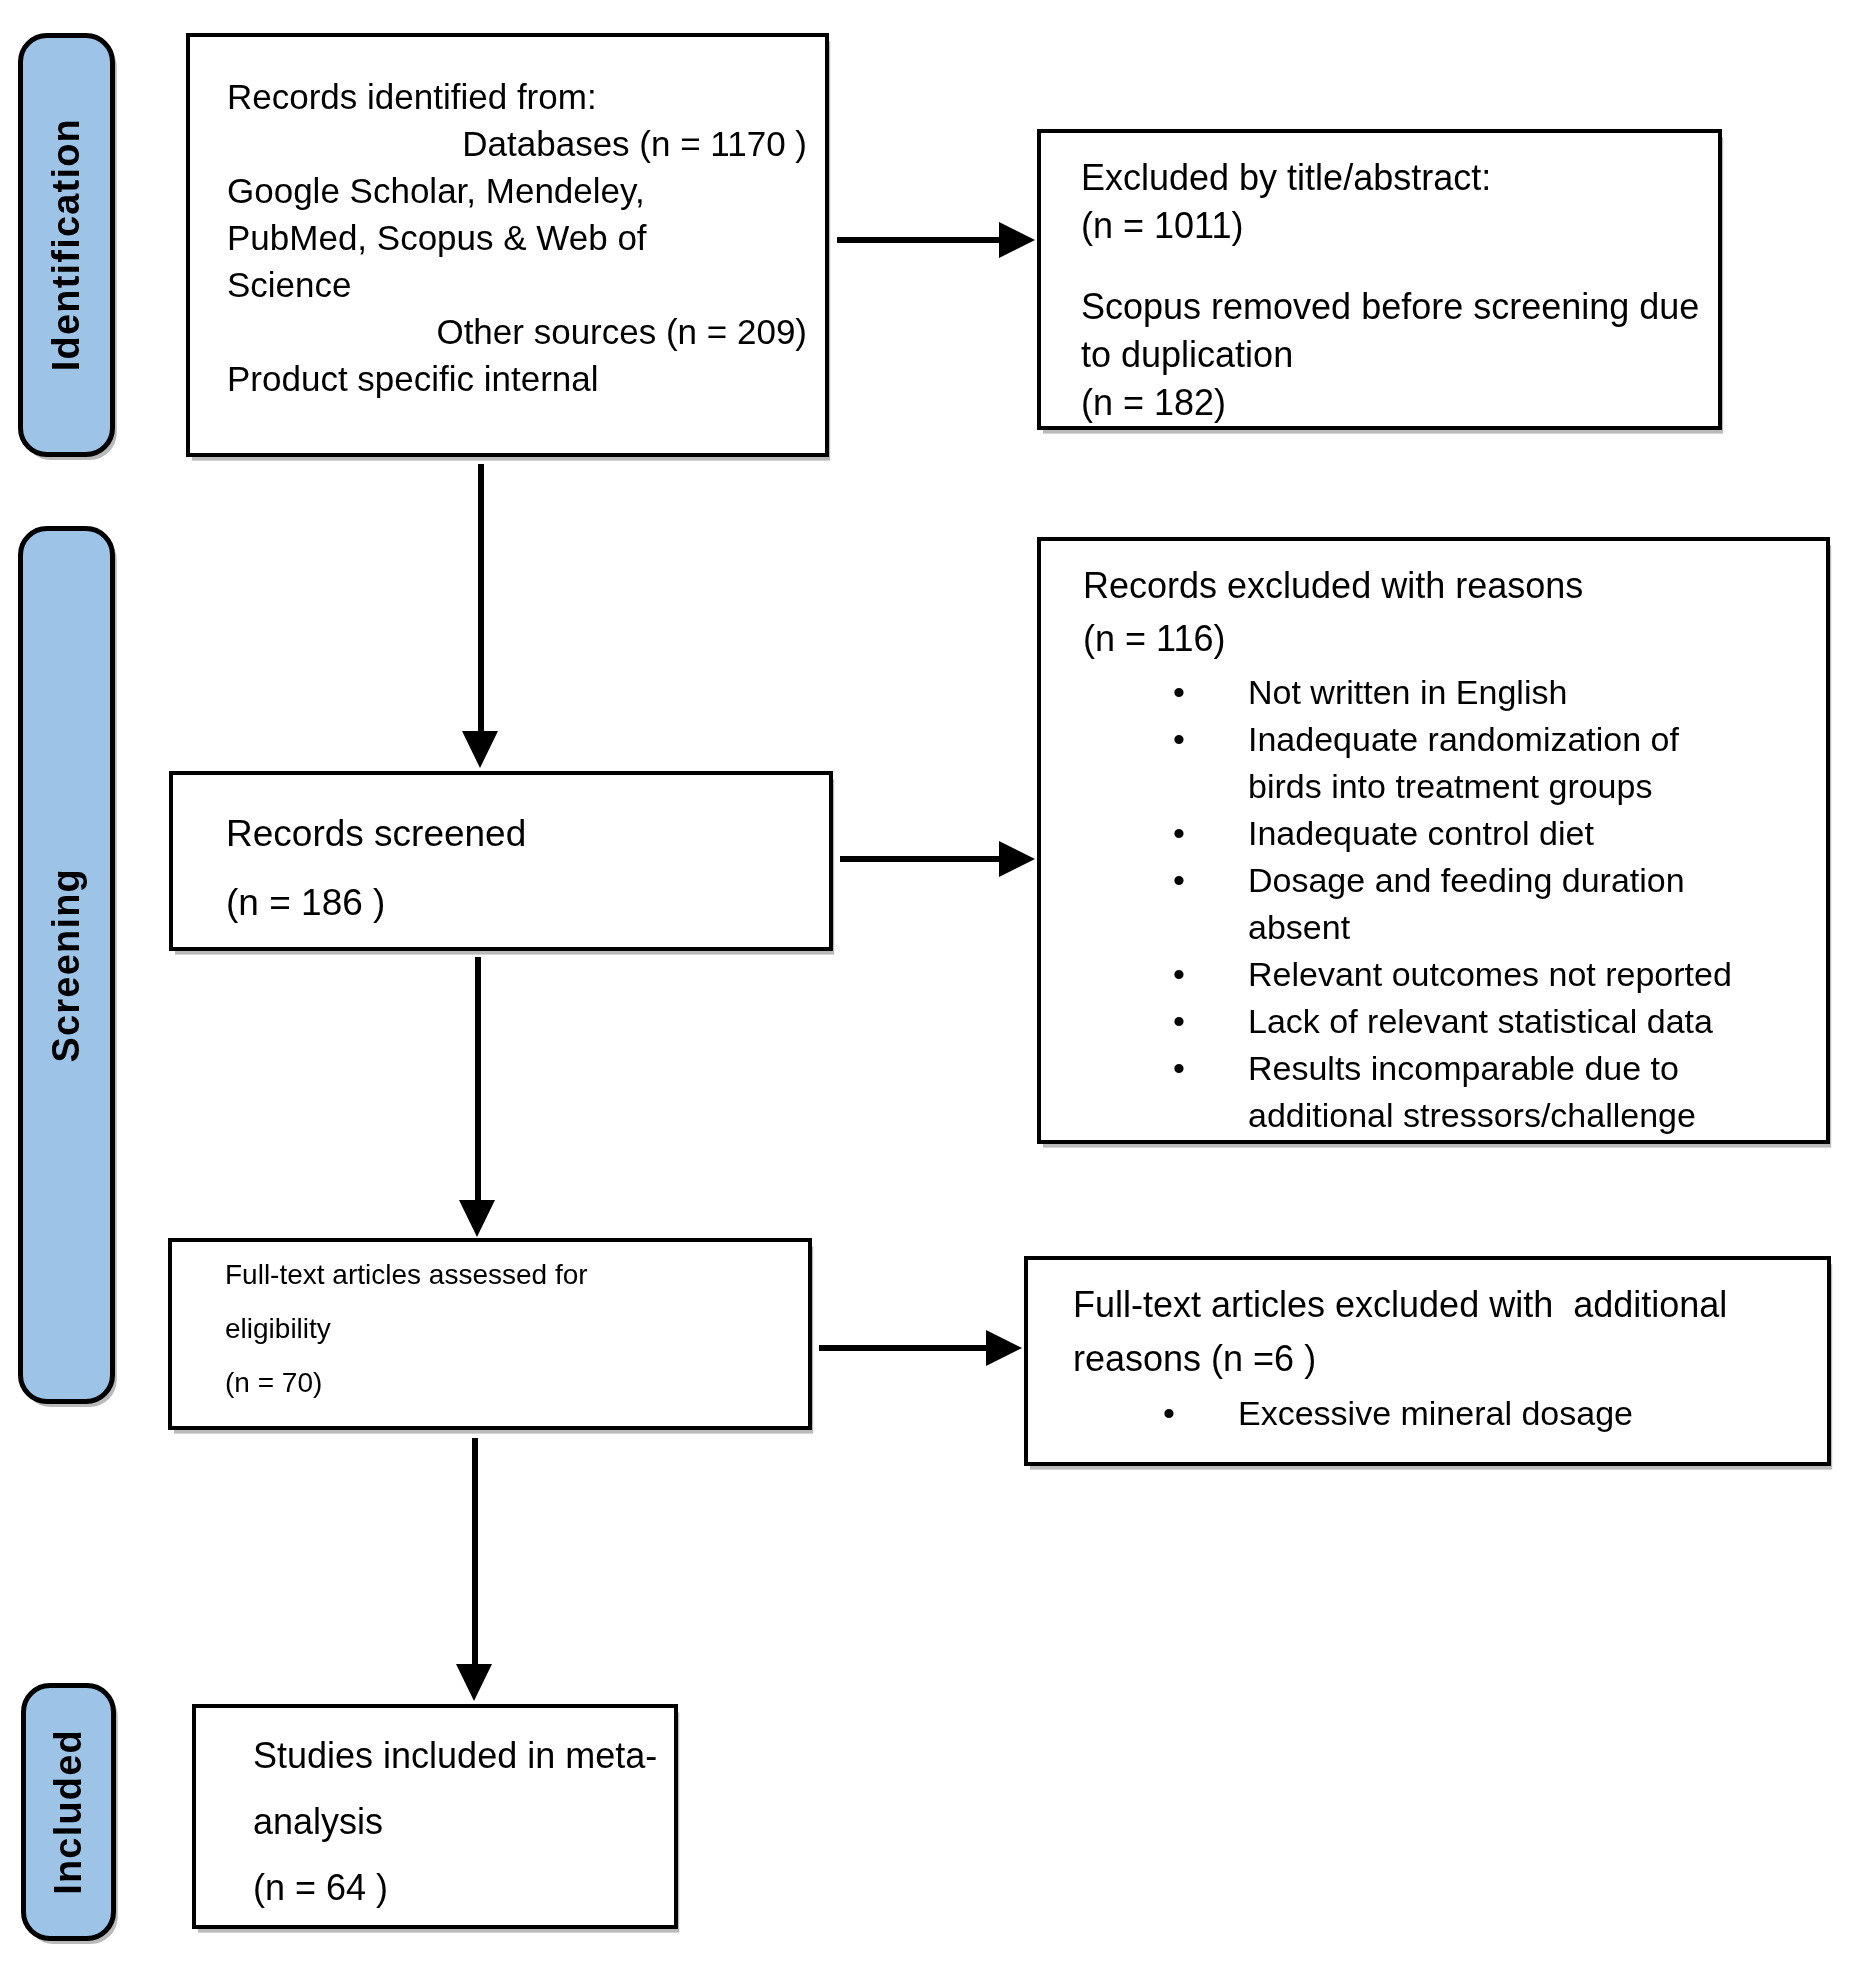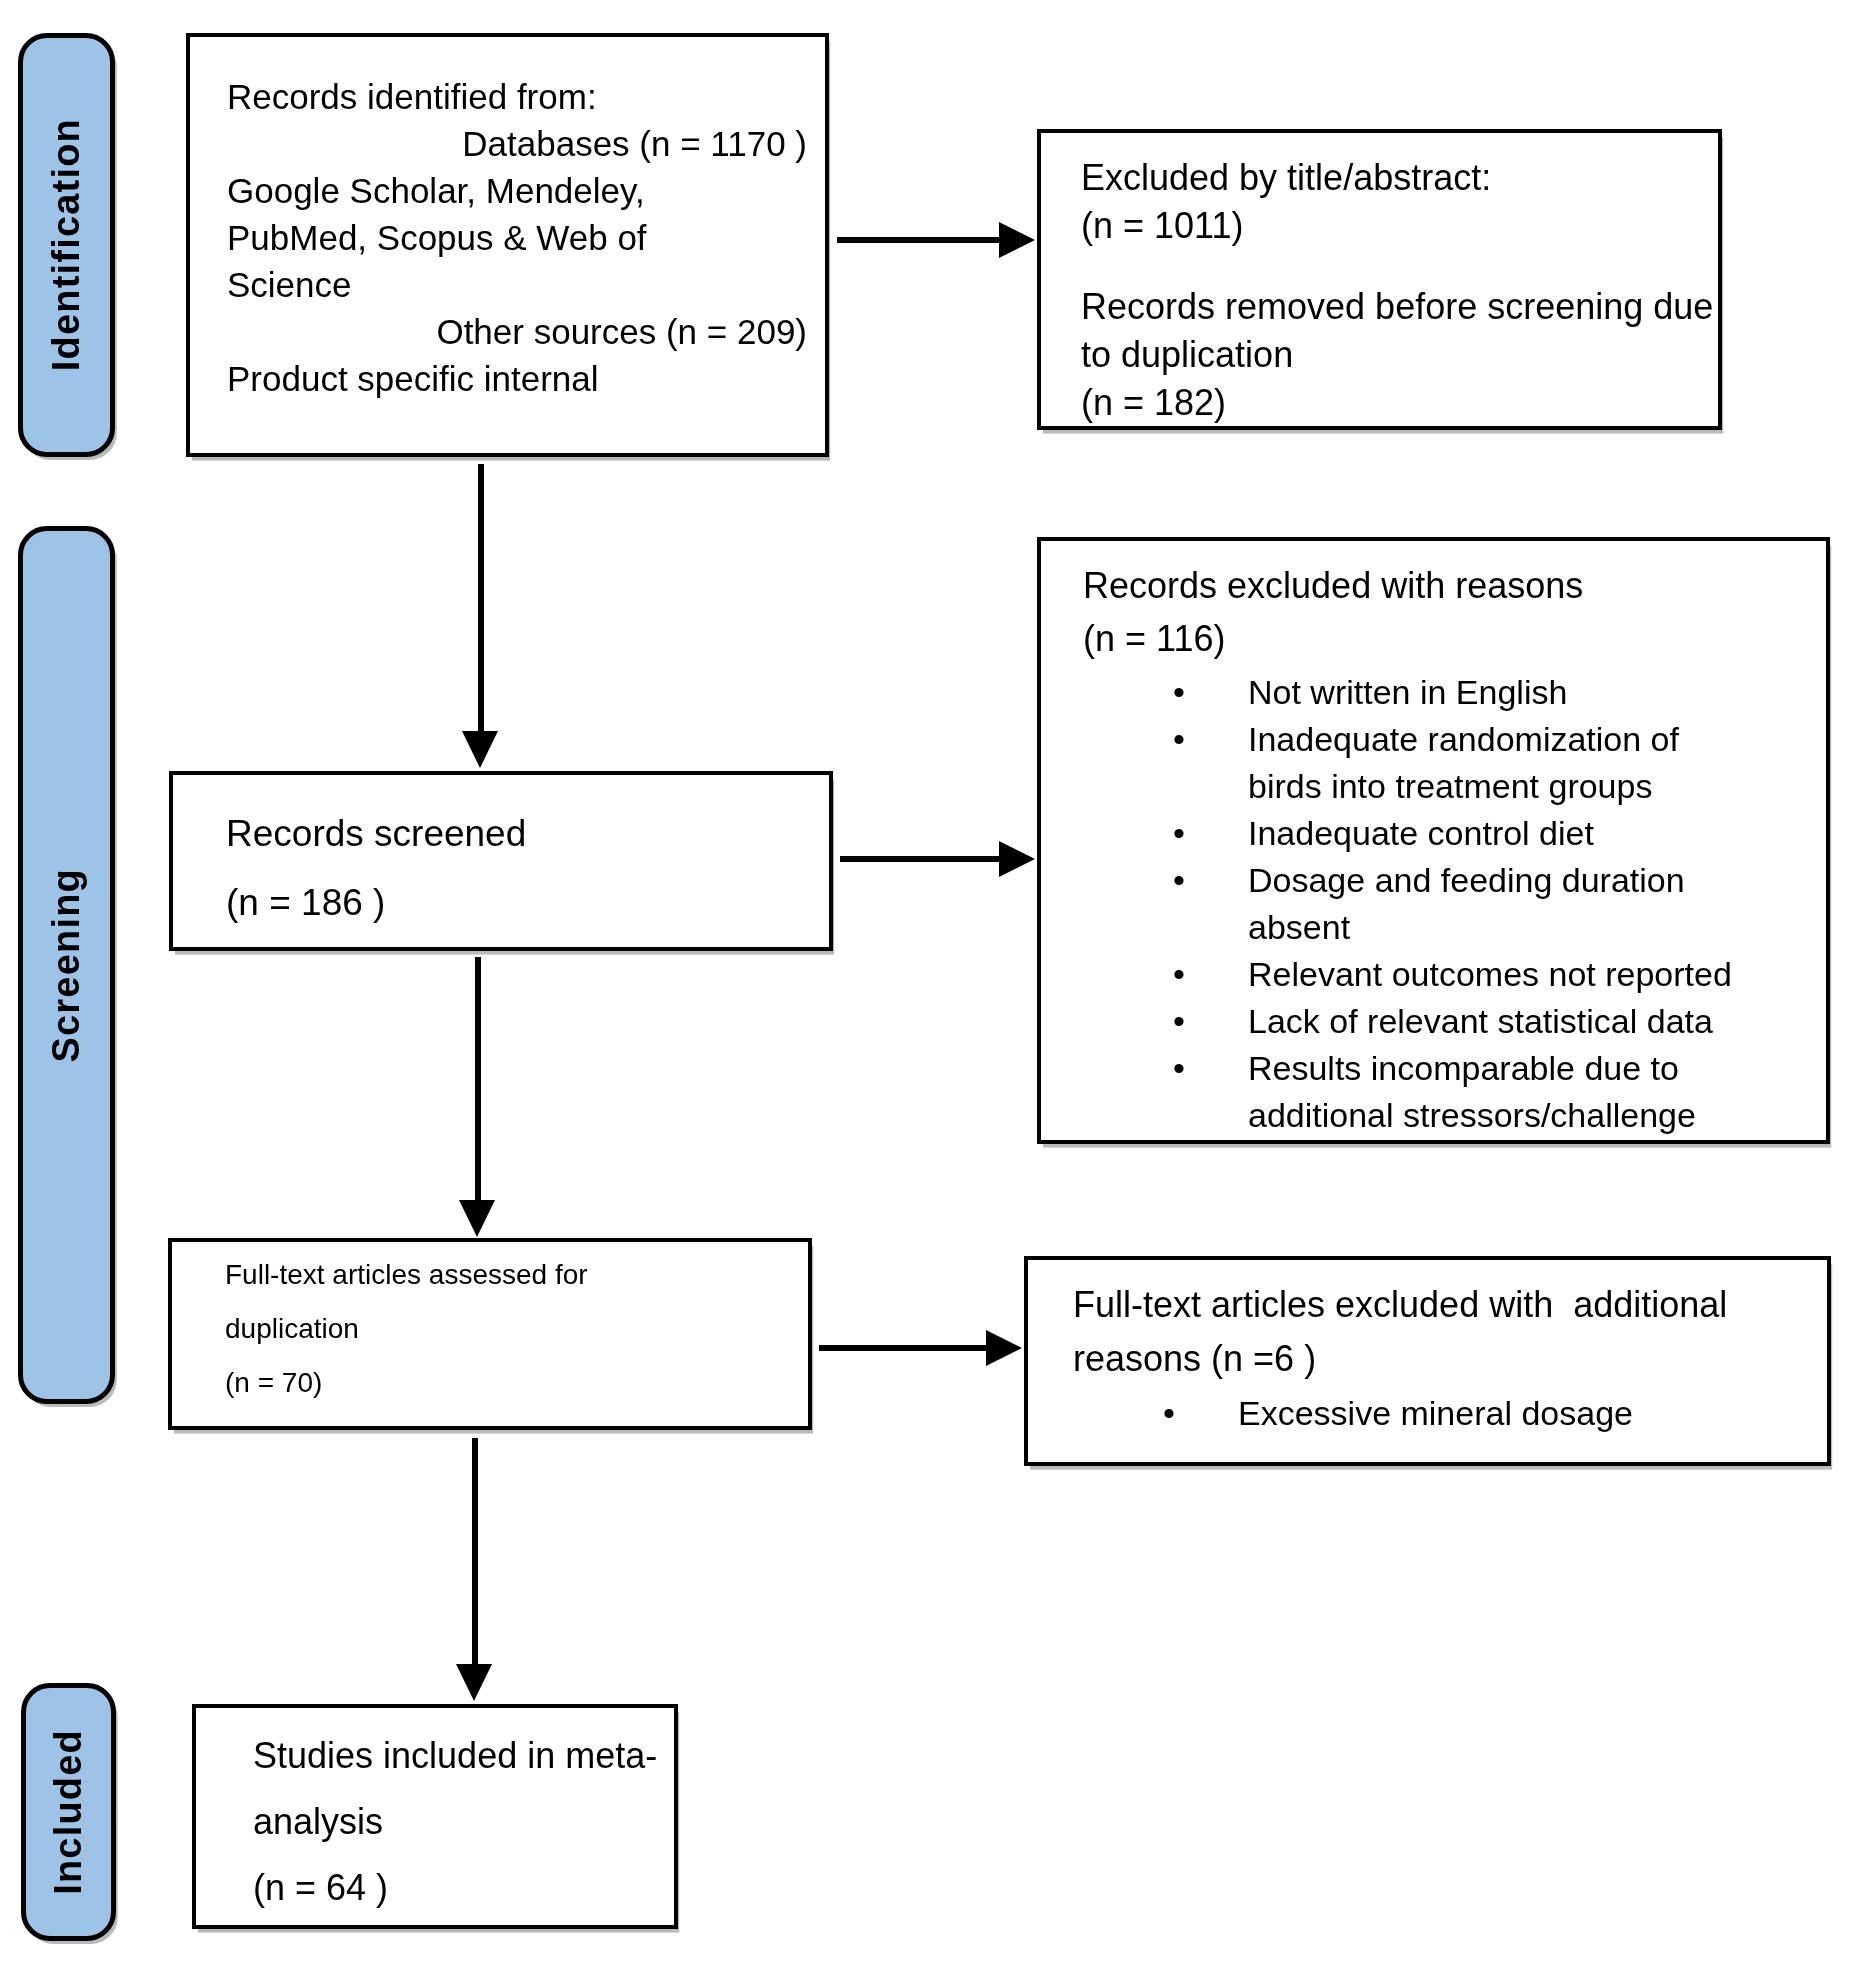--- a/index.html
+++ b/index.html
@@ -111,21 +111,21 @@
         <div class="line">Science</div>
         <div class="line indent">Other sources (n = 209)</div>
         <div class="line">Product specific internal</div>
       </div>
   </div>
 
   <div class="fbox box-title-abstract" style="left:1037px; top:129px; width:685px; height:301px;">
     <div class="pad">
         <div class="line">Excluded by title/abstract:</div>
         <div class="line">(n = 1011)</div>
-        <div class="line">Records removed before screening due</div>
+        <div class="line">Scopus removed before screening due</div>
         <div class="line">to duplication</div>
         <div class="line">(n = 182)</div>
       </div>
   </div>
 
   <div class="fbox box-screened" style="left:169px; top:771px; width:664px; height:180px;">
     <div class="pad">
         <div class="line">Records screened</div>
         <div class="line">(n = 186 )</div>
       </div>
@@ -148,21 +148,21 @@
           <li>Lack of relevant statistical data</li>
           <li>Results incomparable due to
 additional stressors/challenge</li>
         </ul>
     </div>
   </div>
 
   <div class="fbox box-fulltext" style="left:168px; top:1238px; width:644px; height:192px;">
     <div class="pad">
         <div class="line">Full-text articles assessed for</div>
-        <div class="line">duplication</div>
+        <div class="line">eligibility</div>
         <div class="line">(n = 70)</div>
       </div>
   </div>
 
   <div class="fbox box-ft-excl" style="left:1024px; top:1256px; width:807px; height:210px;">
     <div class="pad">
       <div>
           <div class="line heading">Full-text articles excluded with  additional</div>
           <div class="line heading">reasons (n =6 )</div>
         </div>

